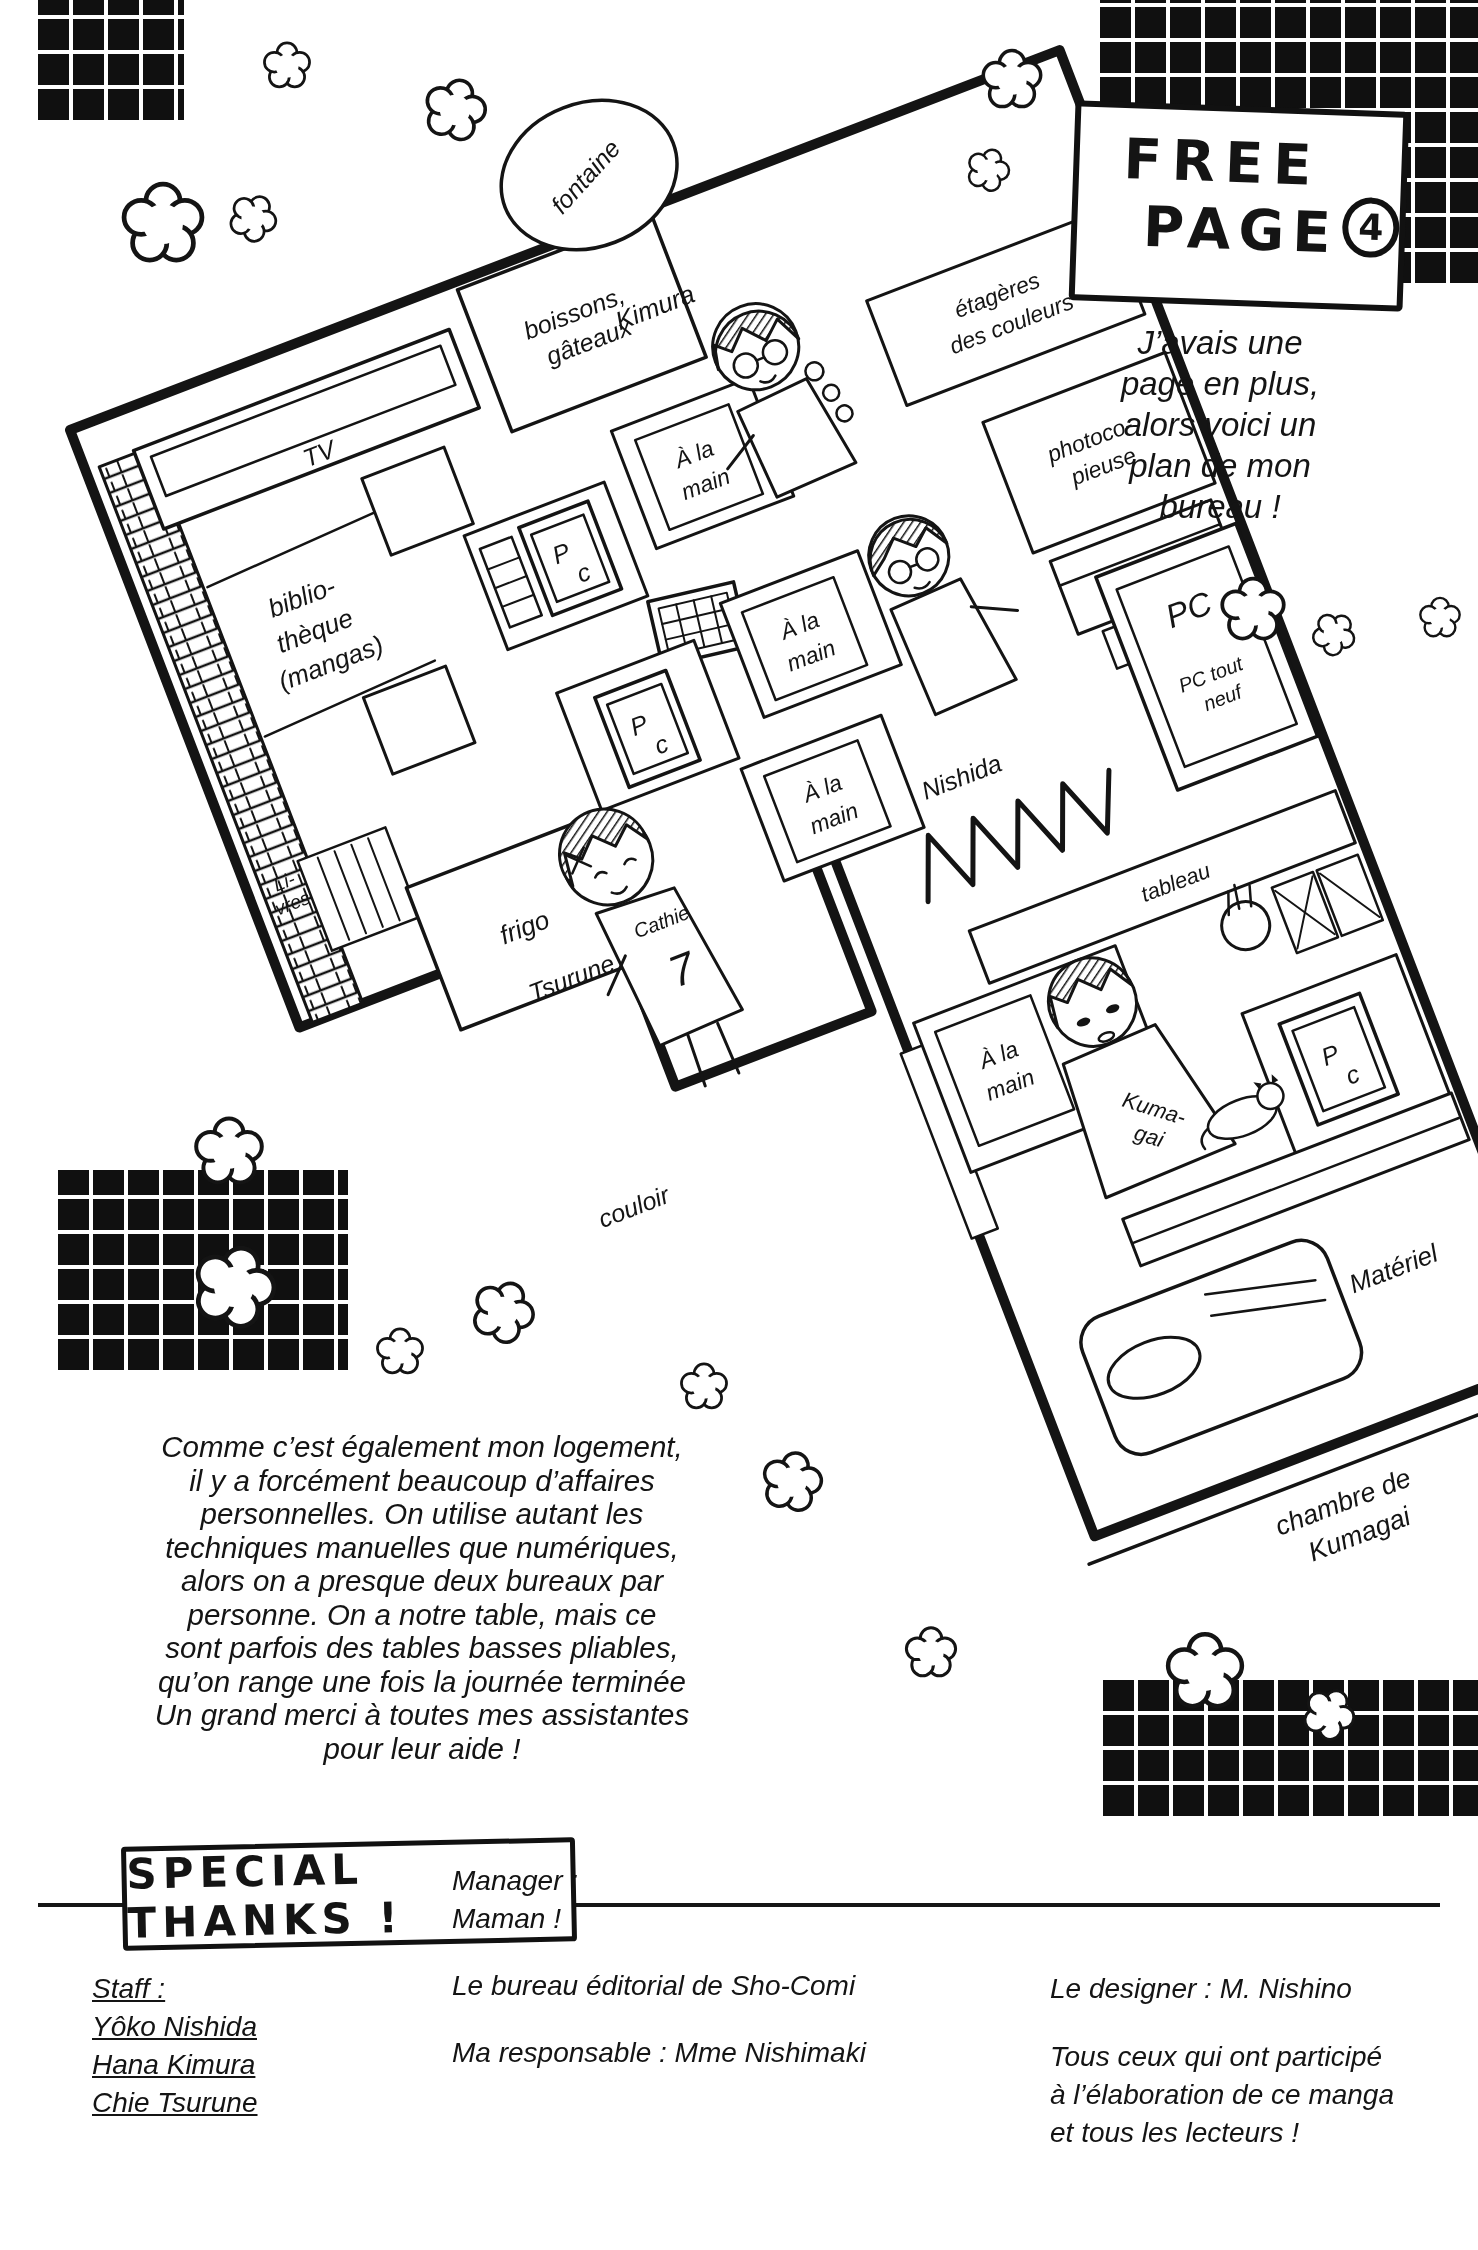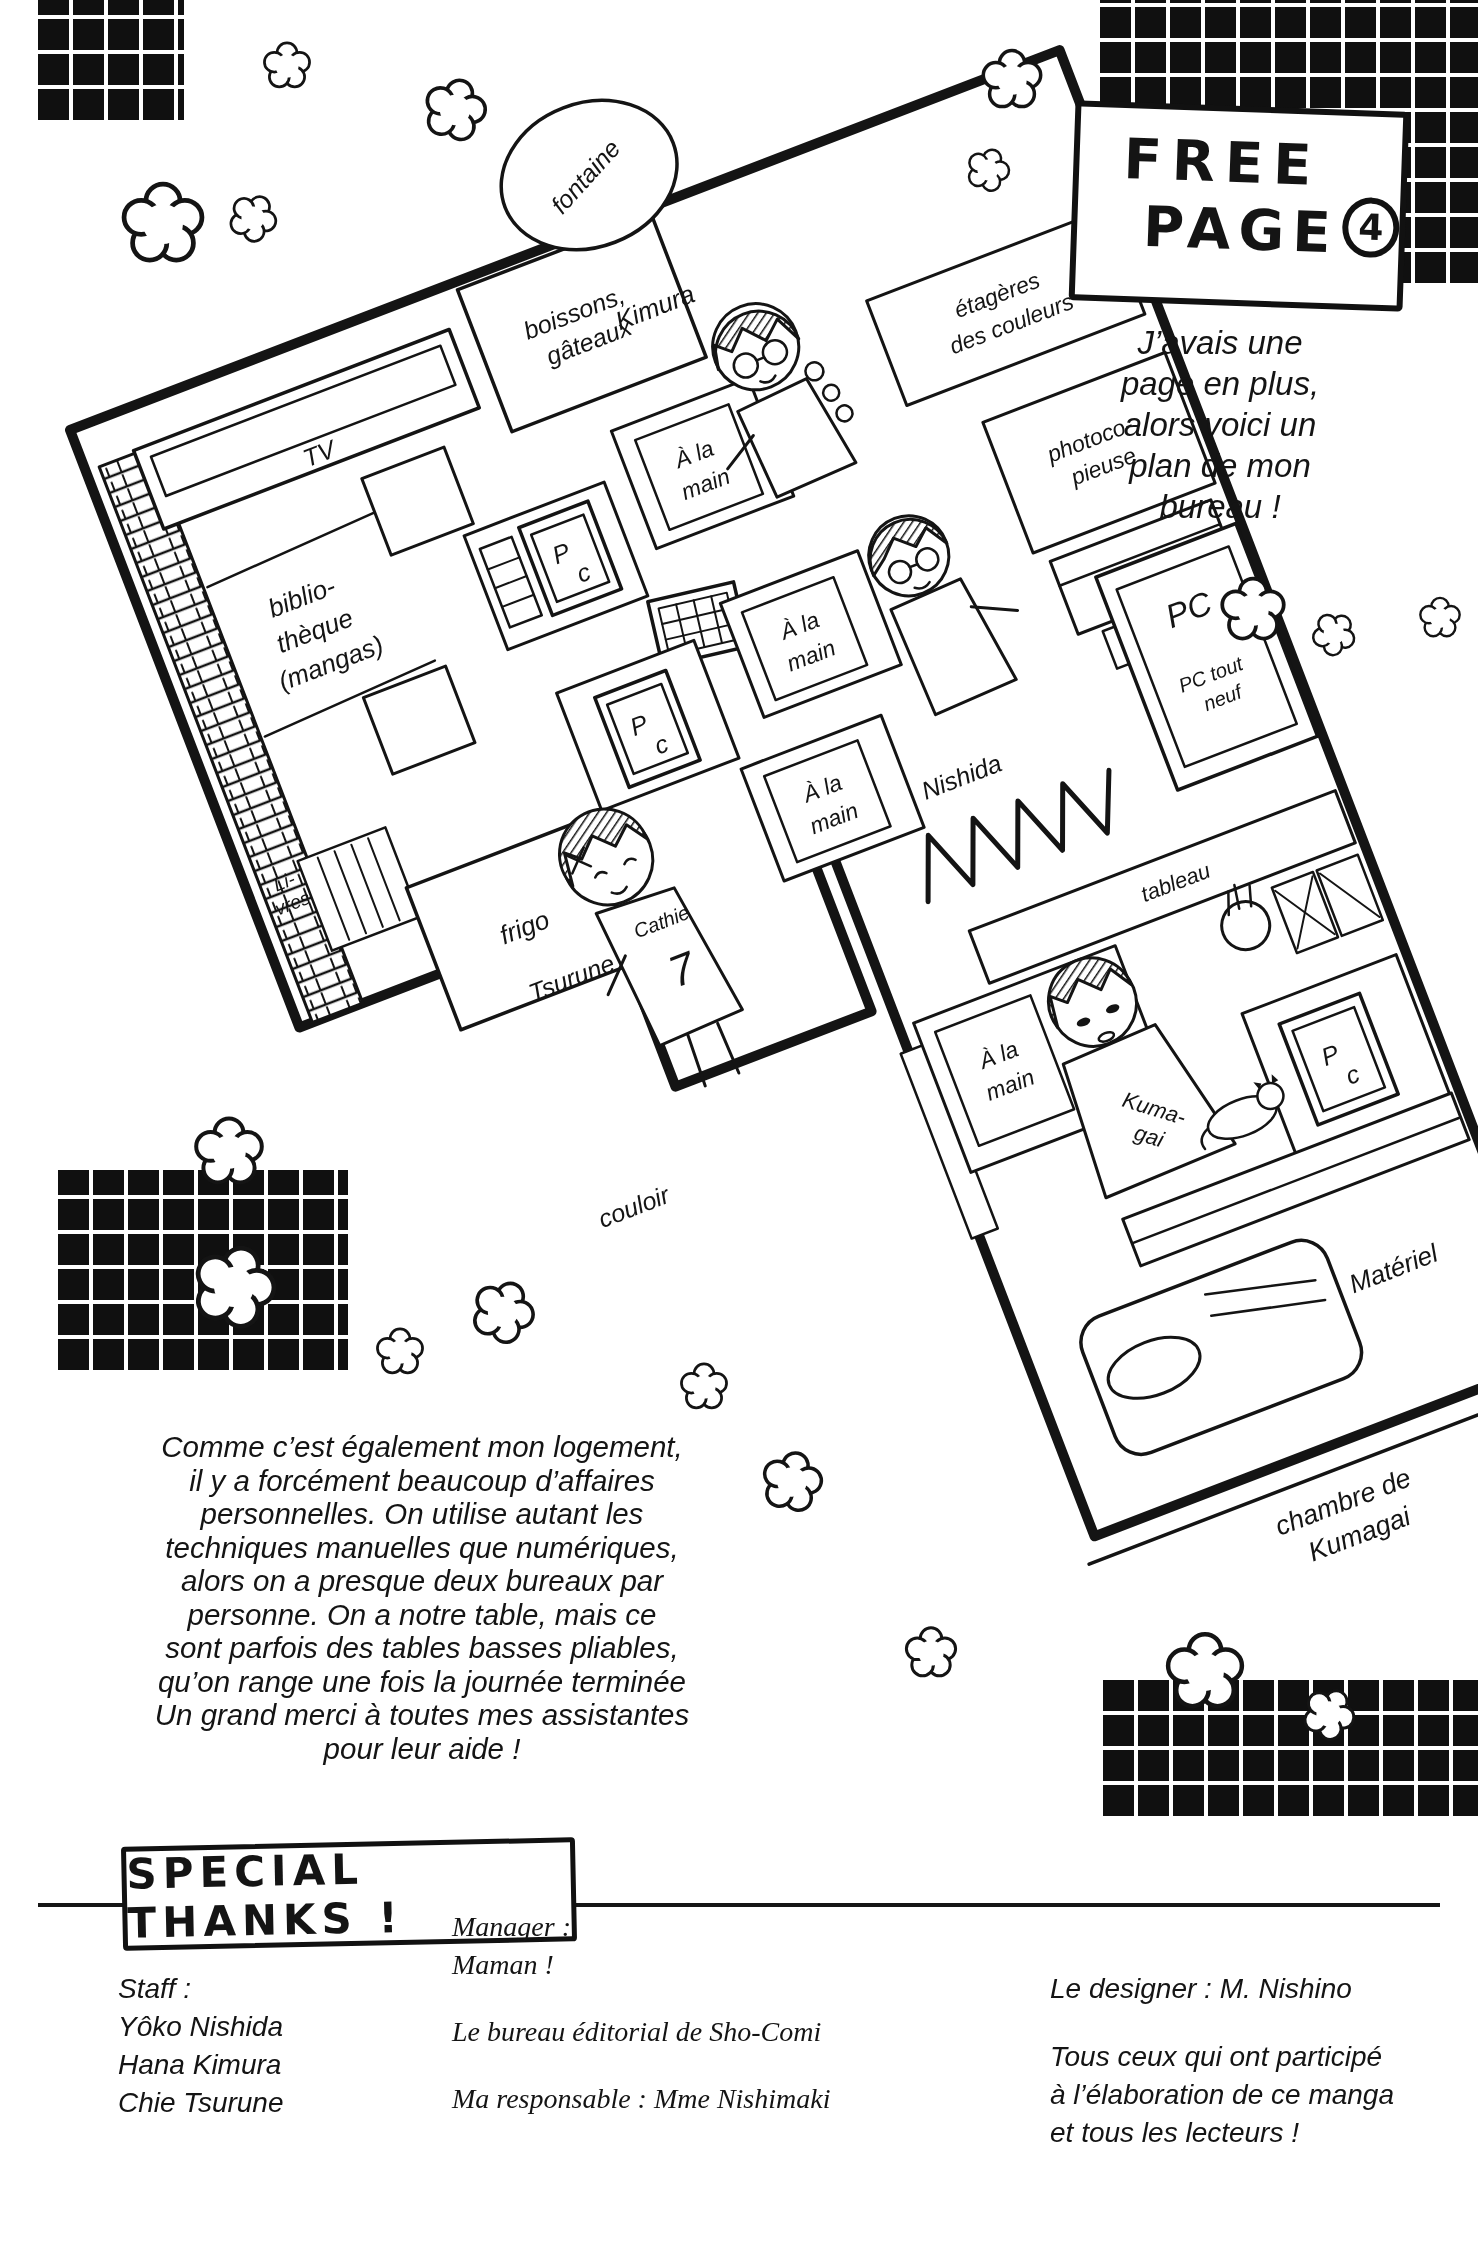--- a/index.html
+++ b/index.html
@@ -26,22 +26,22 @@
   #outro{position:absolute;left:72px;top:1430px;width:700px;text-align:center;
          font-size:29.5px;line-height:33.5px;z-index:5;}
   
   #st-line{position:absolute;left:38px;top:1903px;width:1402px;height:4px;background:#161616;z-index:4;}
   #stbox{position:absolute;left:122px;top:1842px;width:444px;height:94px;background:#fff;
          border:5px solid #111;border-radius:4px;transform:rotate(-1.2deg);z-index:5;
          display:flex;align-items:center;justify-content:center;
          font-family:"DejaVu Sans", sans-serif;font-weight:bold;font-size:42px;letter-spacing:6px;}
   
   .cred{position:absolute;font-size:28px;line-height:38px;z-index:5;}
-  #cred-staff{left:118px;top:1970px;}
-  #cred-mgr{left:452px;top:1908px;font-family:Liberation Serif, serif;}
+  #cred-staff{left:92px;top:1970px;text-decoration:underline;}
+  #cred-mgr{left:452px;top:1862px;}
   #cred-des{left:1050px;top:1970px;}
   .gap24{margin-top:29px;}
   .gap30{margin-top:30px;}
   svg text{font-family:"Liberation Sans", sans-serif;font-style:italic;fill:#141414;}
 </style>
 </head>
 <body>
 
 <div id="page">
 

